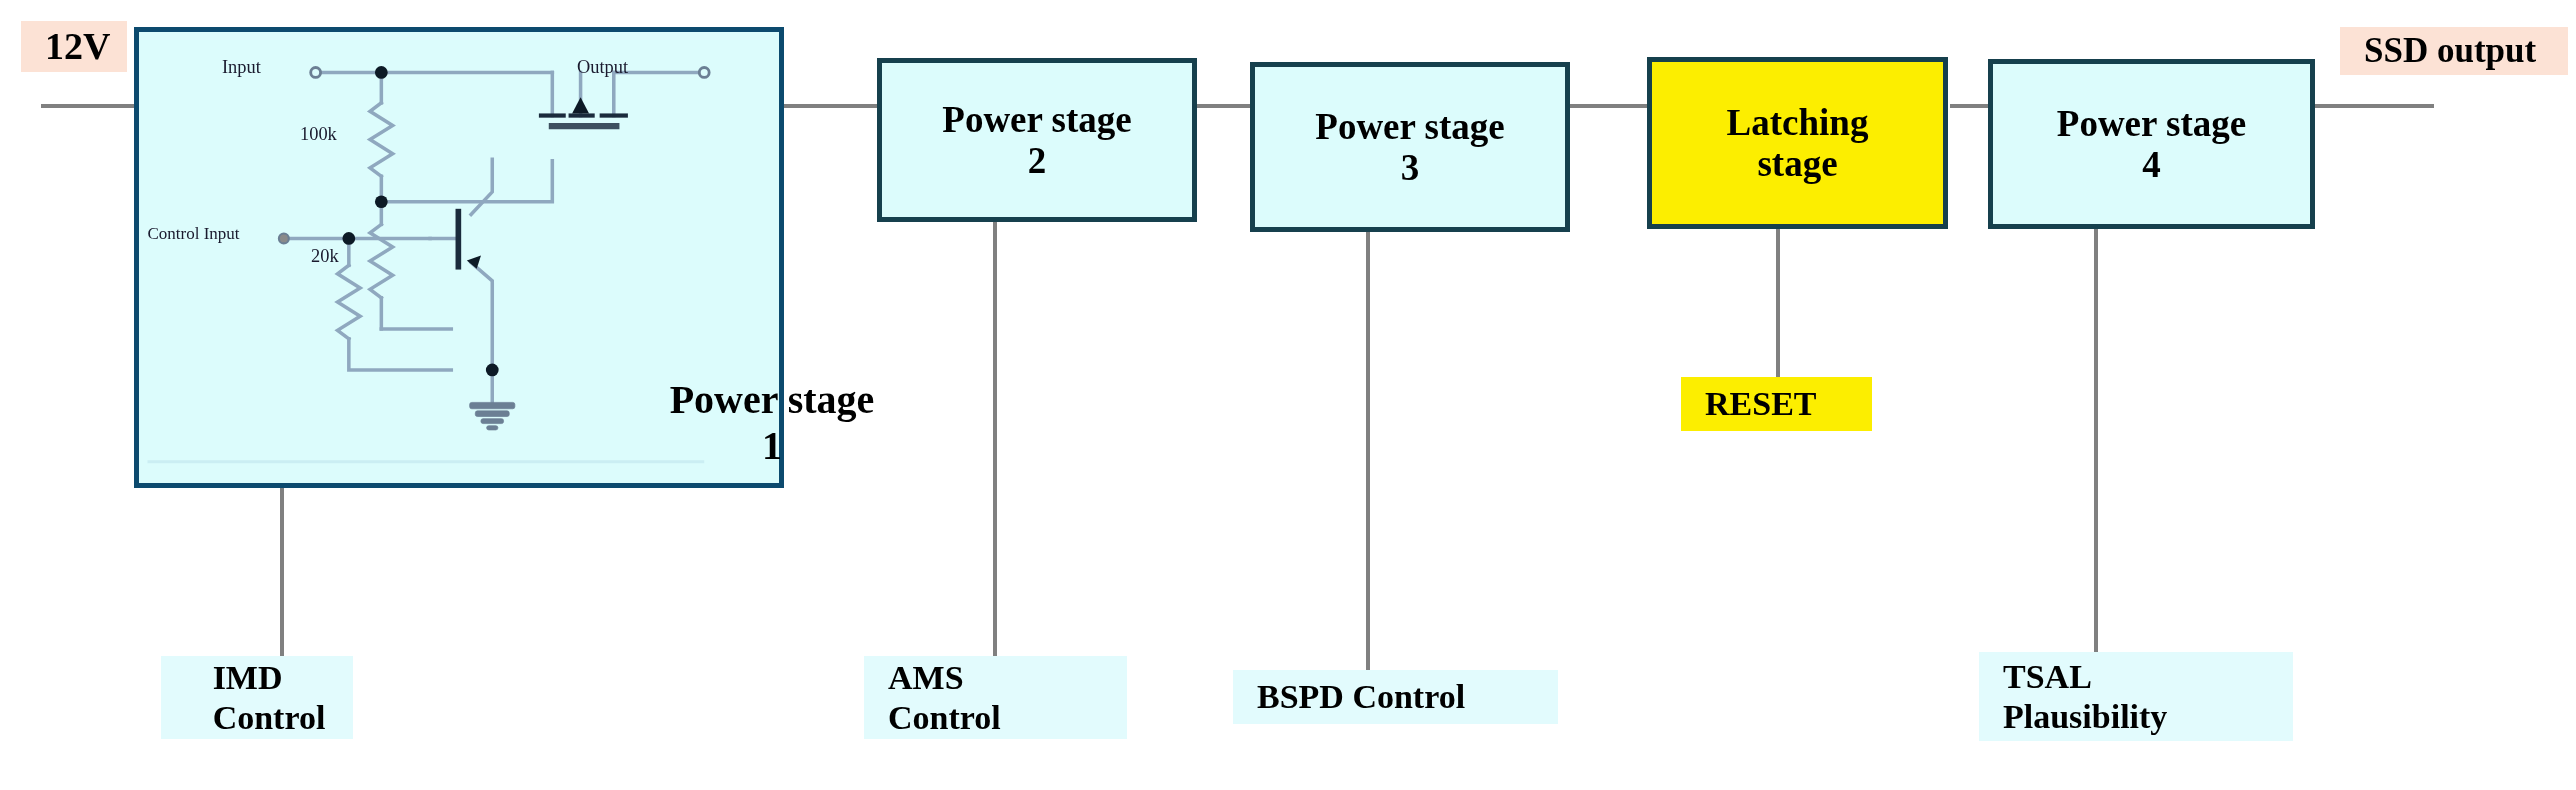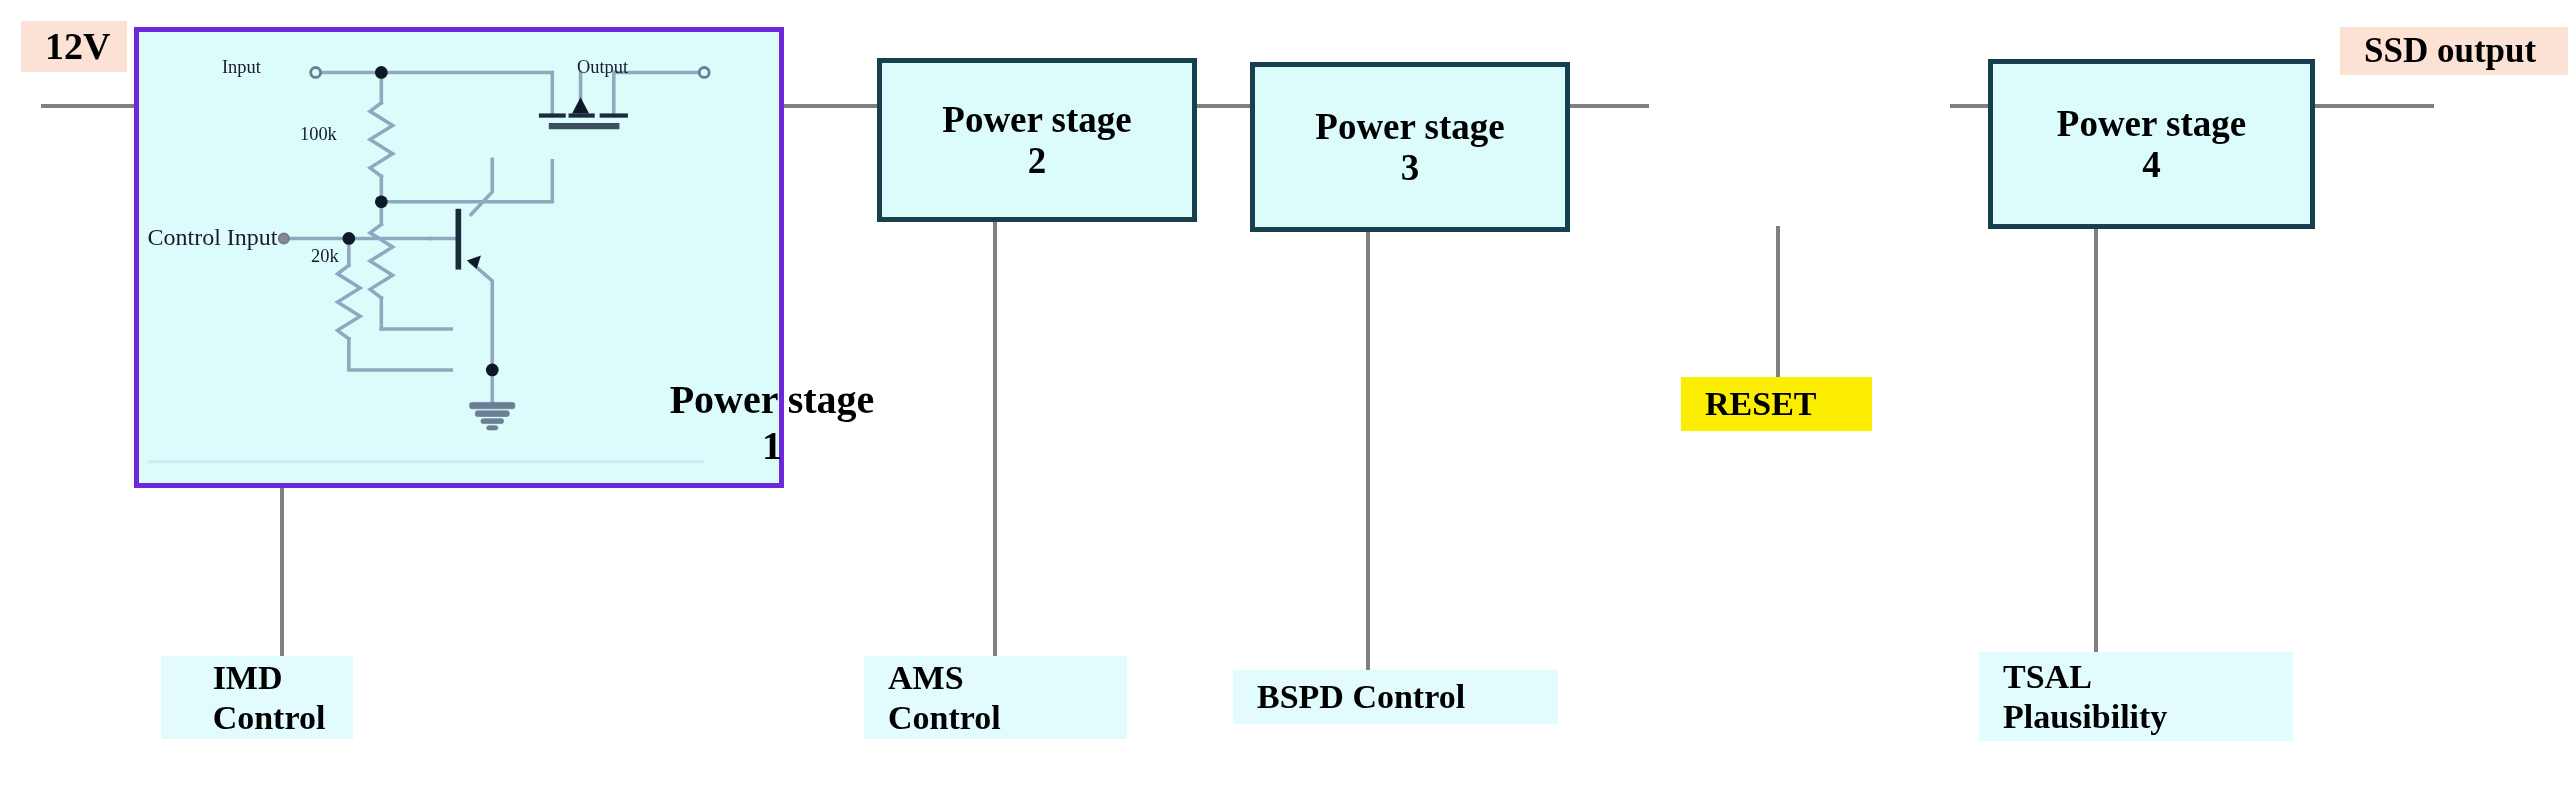--- a/index.html
+++ b/index.html
@@ -64,21 +64,21 @@
   .tag.yellowtag { background: #fcee00; }
 
   
   #ps1-box {
     position: absolute;
     left: 134px;
     top: 27px;
     width: 650px;
     height: 461px;
     box-sizing: border-box;
-    border: 5px solid #6d28d9;
+    border: 5px solid #0c4a6e;
     background: #dcfcfc;
   }
   #ps1-label {
     position: absolute;
     left: 495px;
     top: 345px;
     width: 276px;
     text-align: center;
     font-weight: bold;
     font-size: 40px;
@@ -186,38 +186,42 @@
         <rect x="476" y="536" width="48" height="8" rx="3"></rect>
         <rect x="484" y="547" width="32" height="7" rx="3"></rect>
         <rect x="492" y="557" width="16" height="6" rx="3"></rect>
       </g>
 
       <line x1="12" y1="608" x2="800" y2="608" stroke="#cbeef3" stroke-width="4"></line>
     </svg>
 
     <span class="sch-txt" style="left:83px; top:25.4px; font-size:18.4px;">Input</span>
     <span class="sch-txt" style="left:438px; top:25.4px; font-size:18.4px;text-align:right;">Output</span>
-    <span class="sch-txt" style="left:8.5px; top:192px; font-size:24px;">Control Input</span>
+    <span class="sch-txt" style="left:8.5px; top:192px; font-size:17px;">Control Input</span>
     <span class="sch-txt" style="left:161px; top:92px; font-size:18.4px;">100k</span>
     <span class="sch-txt" style="left:172px; top:214px; font-size:18.4px;">20k</span>
 
     <div id="ps1-label">Power stage
 1</div>
   </div>
 
   <div class="block" style="left:877px; top:58px; width:320px; height:164px; font-size:37px;">
     <span class="block-label">Power stage
 2</span>
   </div>
 
   <div class="block" style="left:1250px; top:62px; width:320px; height:170px; font-size:37px;">
     <span class="block-label">Power stage
 3</span>
   </div>
 
+  <div class="block yellow" style="left:1647px; top:57px; width:301px; height:172px; font-size:37px;">
+    <span class="block-label">Latching
+stage</span>
+  </div>
 
   <div class="block" style="left:1988px; top:59px; width:327px; height:170px; font-size:37px;">
     <span class="block-label">Power stage
 4</span>
   </div>
 
   <div class="tag peach" style="left:2340px; top:27px; width:228px; height:48px; font-size:35px;">
     <span>SSD output</span>
   </div>
 

